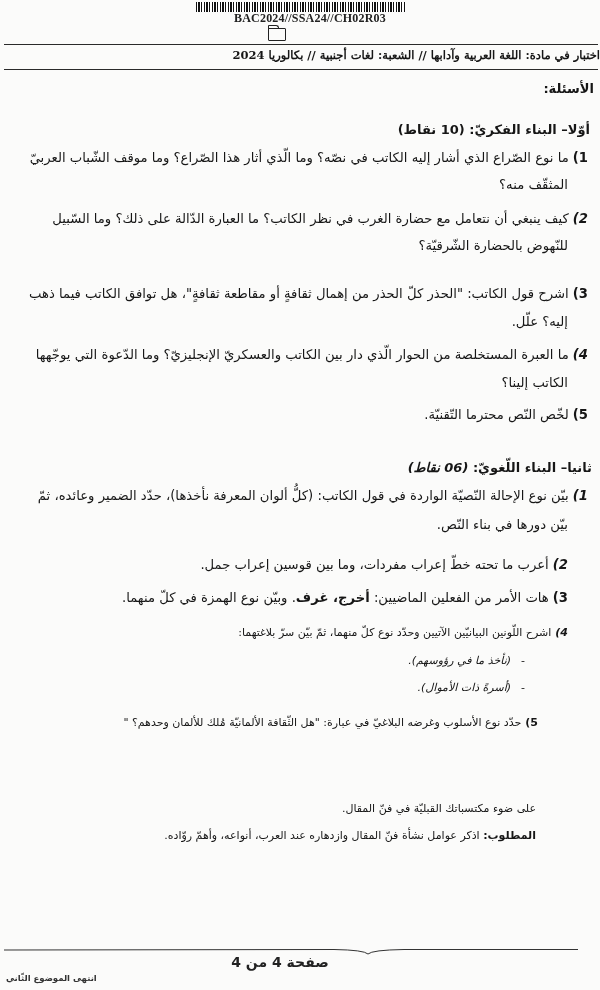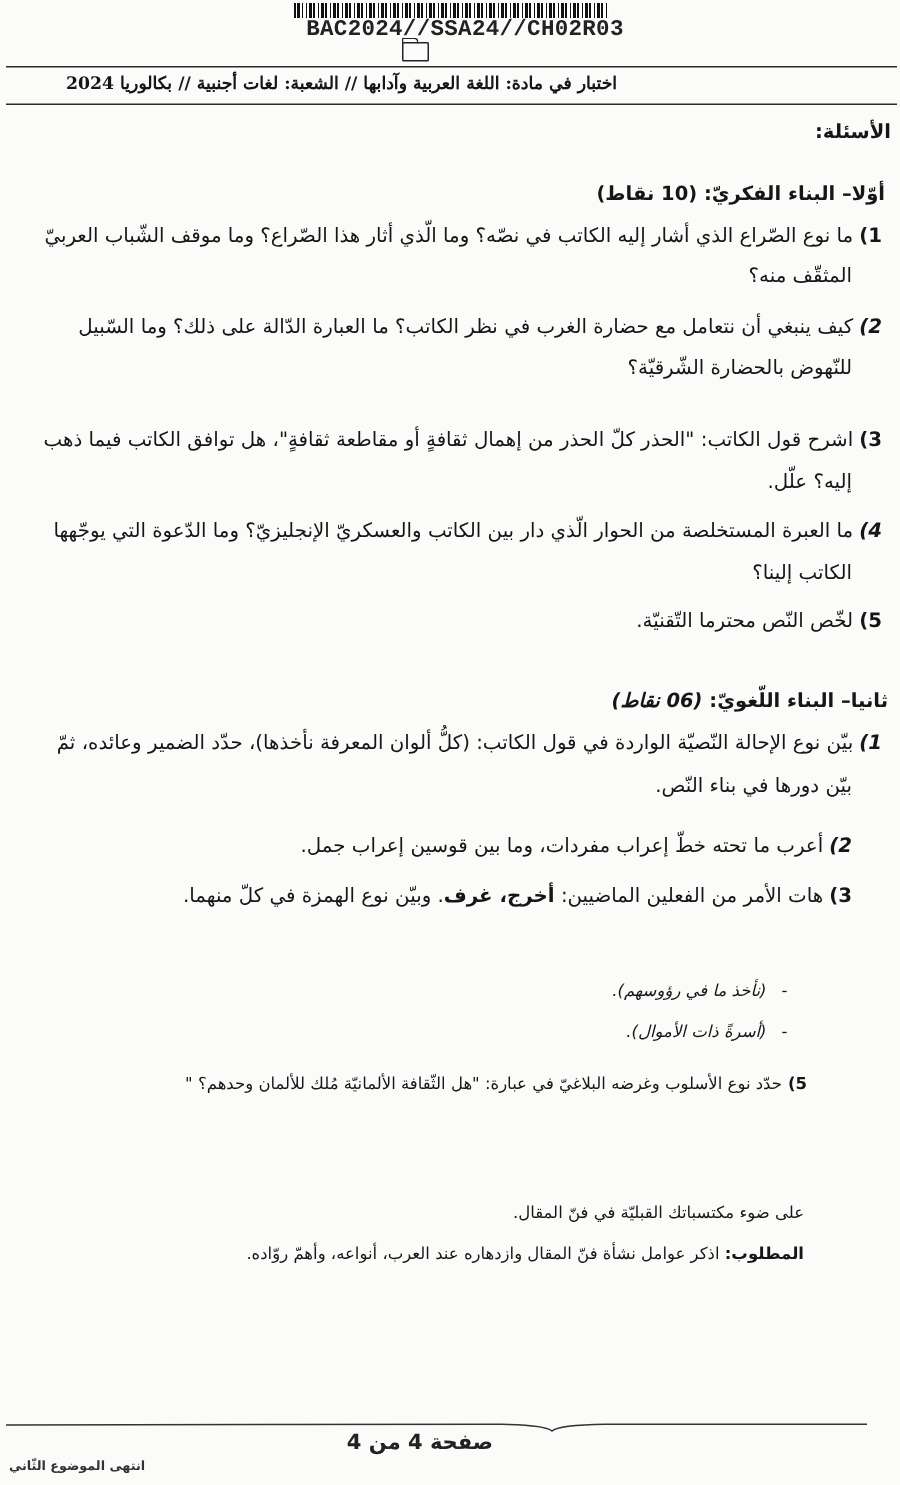--- a/index.html
+++ b/index.html
@@ -32,23 +32,23 @@
         #111 2px, #111 4px, #fff 4px, #fff 5px,
         #111 5px, #111 6px, #fff 6px, #fff 8px);
     }
     .doc-code {
       position: absolute;
       top: 11px;
       left: 0;
       width: 600px;
       text-align: center;
       direction: ltr;
-      font-family: Liberation Mono, monospace;
-      font-weight: bold;
-      font-size: 15px;
+      font-family: Liberation Serif, serif;
+      font-weight: bold;
+      font-size: 12px;
       letter-spacing: 0.2px;
       color: #222;
       padding-left: 20px;
       box-sizing: border-box;
     }
     .folder-icon {
       position: absolute;
       top: 28px;
       left: 268px;
       width: 16px;
@@ -75,21 +75,21 @@
       height: 0;
       border-top: 1.6px solid #2a2a2a;
     }
     .rule.top { top: 44px; }
     .rule.bottom { top: 69px; }
     .header-title {
       position: absolute;
       top: 48px;
       left: 0;
       right: 0;
-      text-align: left;
+      text-align: right;
       font-family: "DejaVu Serif", "Liberation Serif", serif;
       font-weight: bold;
       font-size: 11.5px;
       padding-left: 44px;
       box-sizing: border-box;
     }
     
     .t {
       position: absolute;
       right: 8px;
@@ -208,20 +208,23 @@
   <div class="t q cont" style="top:516px;">بيّن دورها في بناء النّص.</div>
 
   <div class="t q" style="top:556px; right:32px;">
     <span class="num italic">2)</span><span>أعرب ما تحته خطّ إعراب مفردات، وما بين قوسين إعراب جمل.</span>
   </div>
 
   <div class="t q" style="top:589px; right:32px;">
     <span class="num">3)</span><span>هات الأمر من الفعلين الماضيين: </span><span class="bold">أخرج، غرف</span><span>. وبيّن نوع الهمزة في كلّ منهما.</span>
   </div>
 
+  <div class="t q small" style="top:624px; right:32px;">
+    <span class="num italic">4)</span><span>اشرح اللّونين البيانيّين الآتيين وحدّد نوع كلّ منهما، ثمّ بيّن سرّ بلاغتهما:</span>
+  </div>
   <div class="t bullet" style="top:652px; right:75px;">
     <span class="dash">-</span><span>(نأخذ ما في رؤوسهم).</span>
   </div>
   <div class="t bullet" style="top:679px; right:75px;">
     <span class="dash">-</span><span>(أسرةً ذات الأموال).</span>
   </div>
 
   <div class="t q small" style="top:714px; right:62px;">
     <span class="num">5)</span><span>حدّد نوع الأسلوب وغرضه البلاغيّ في عبارة: "هل الثّقافة الألمانيّة مُلك للألمان وحدهم؟ "</span>
   </div>

